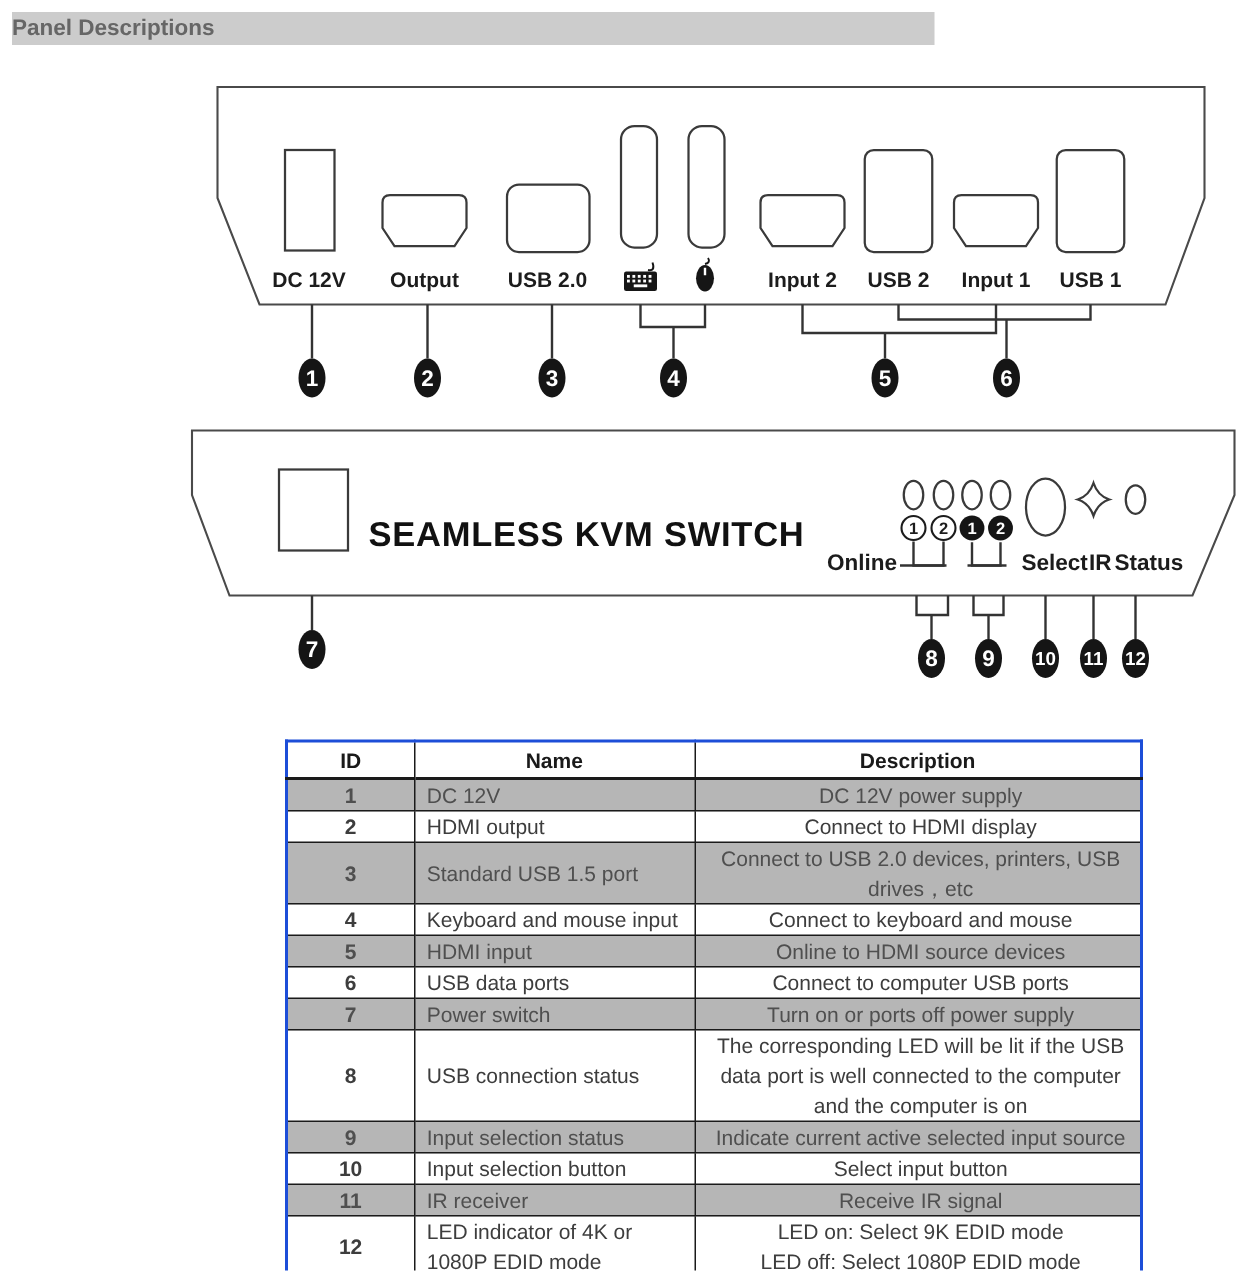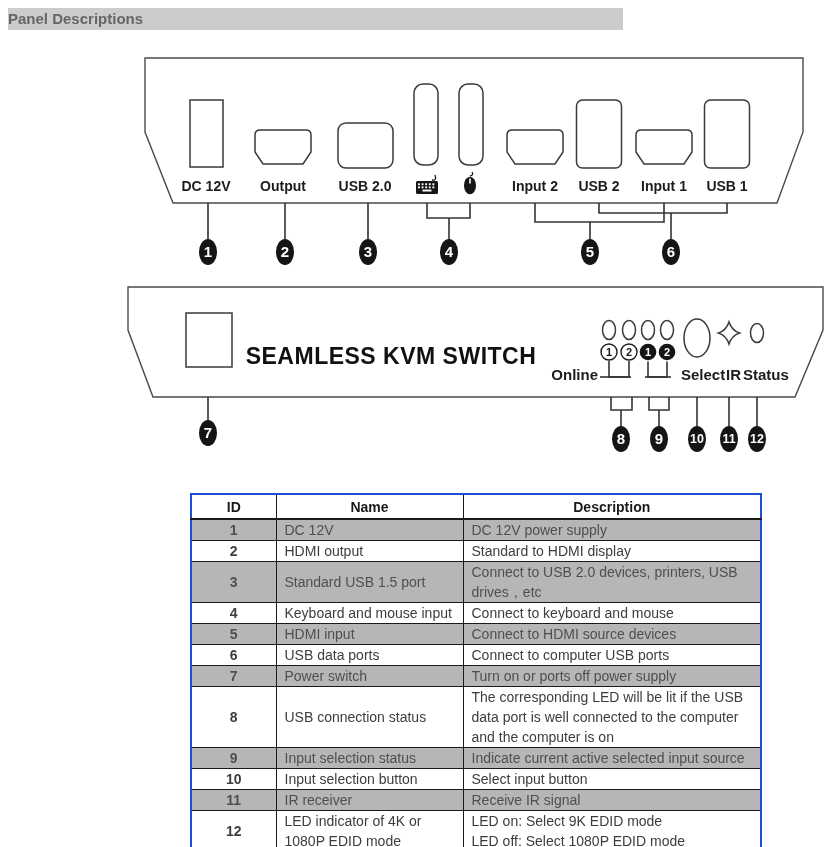--- a/index.html
+++ b/index.html
@@ -26,21 +26,21 @@
 
   
   .desc-table-wrap{position:absolute;left:190px;top:474px;}
   table.desc{border-collapse:collapse;table-layout:fixed;width:570px;font-size:14px;}
   table.desc{border:2px solid #1d4ed8;margin-top:19px;}
   table.desc th{border:1px solid #1a1a1a;border-bottom:2px solid #1a1a1a;height:21px;
     font-size:14px;font-weight:bold;color:#1a1a1a;text-align:center;background:#ffffff;}
   table.desc td{border:1px solid #1a1a1a;height:20px;line-height:20px;color:#3d3d3d;
     padding:0 4px 0 8px;vertical-align:middle;background:#ffffff;}
   table.desc td.id-cell{text-align:center;font-weight:bold;padding:0;}
-  table.desc td.desc-cell{white-space:pre-line;}
+  table.desc td.desc-cell{white-space:pre-line;text-align:center;}
   table.desc tr.shaded td{background:#b6b6b6;color:#4f4f4f;}
   .col-id{width:85px;}.col-name{width:187px;}.col-desc{width:298px;}
 </style>
 </head>
 <body>
 
 <div class="section-bar">
   <div class="title">Panel Descriptions</div>
 </div>
 
@@ -207,36 +207,36 @@
     </thead>
     <tbody>
       <tr class="shaded">
         <td class="id-cell">1</td>
         <td class="name-cell">DC 12V</td>
         <td class="desc-cell">DC 12V power supply</td>
       </tr>
       <tr>
         <td class="id-cell">2</td>
         <td class="name-cell">HDMI output</td>
-        <td class="desc-cell">Standard to HDMI display</td>
+        <td class="desc-cell">Connect to HDMI display</td>
       </tr>
       <tr class="shaded">
         <td class="id-cell">3</td>
         <td class="name-cell">Standard USB 1.5 port</td>
         <td class="desc-cell">Connect to USB 2.0 devices, printers, USB drives，etc</td>
       </tr>
       <tr>
         <td class="id-cell">4</td>
         <td class="name-cell">Keyboard and mouse input</td>
         <td class="desc-cell">Connect to keyboard and mouse</td>
       </tr>
       <tr class="shaded">
         <td class="id-cell">5</td>
         <td class="name-cell">HDMI input</td>
-        <td class="desc-cell">Connect to HDMI source devices</td>
+        <td class="desc-cell">Online to HDMI source devices</td>
       </tr>
       <tr>
         <td class="id-cell">6</td>
         <td class="name-cell">USB data ports</td>
         <td class="desc-cell">Connect to computer USB ports</td>
       </tr>
       <tr class="shaded">
         <td class="id-cell">7</td>
         <td class="name-cell">Power switch</td>
         <td class="desc-cell">Turn on or ports off  power supply</td>

